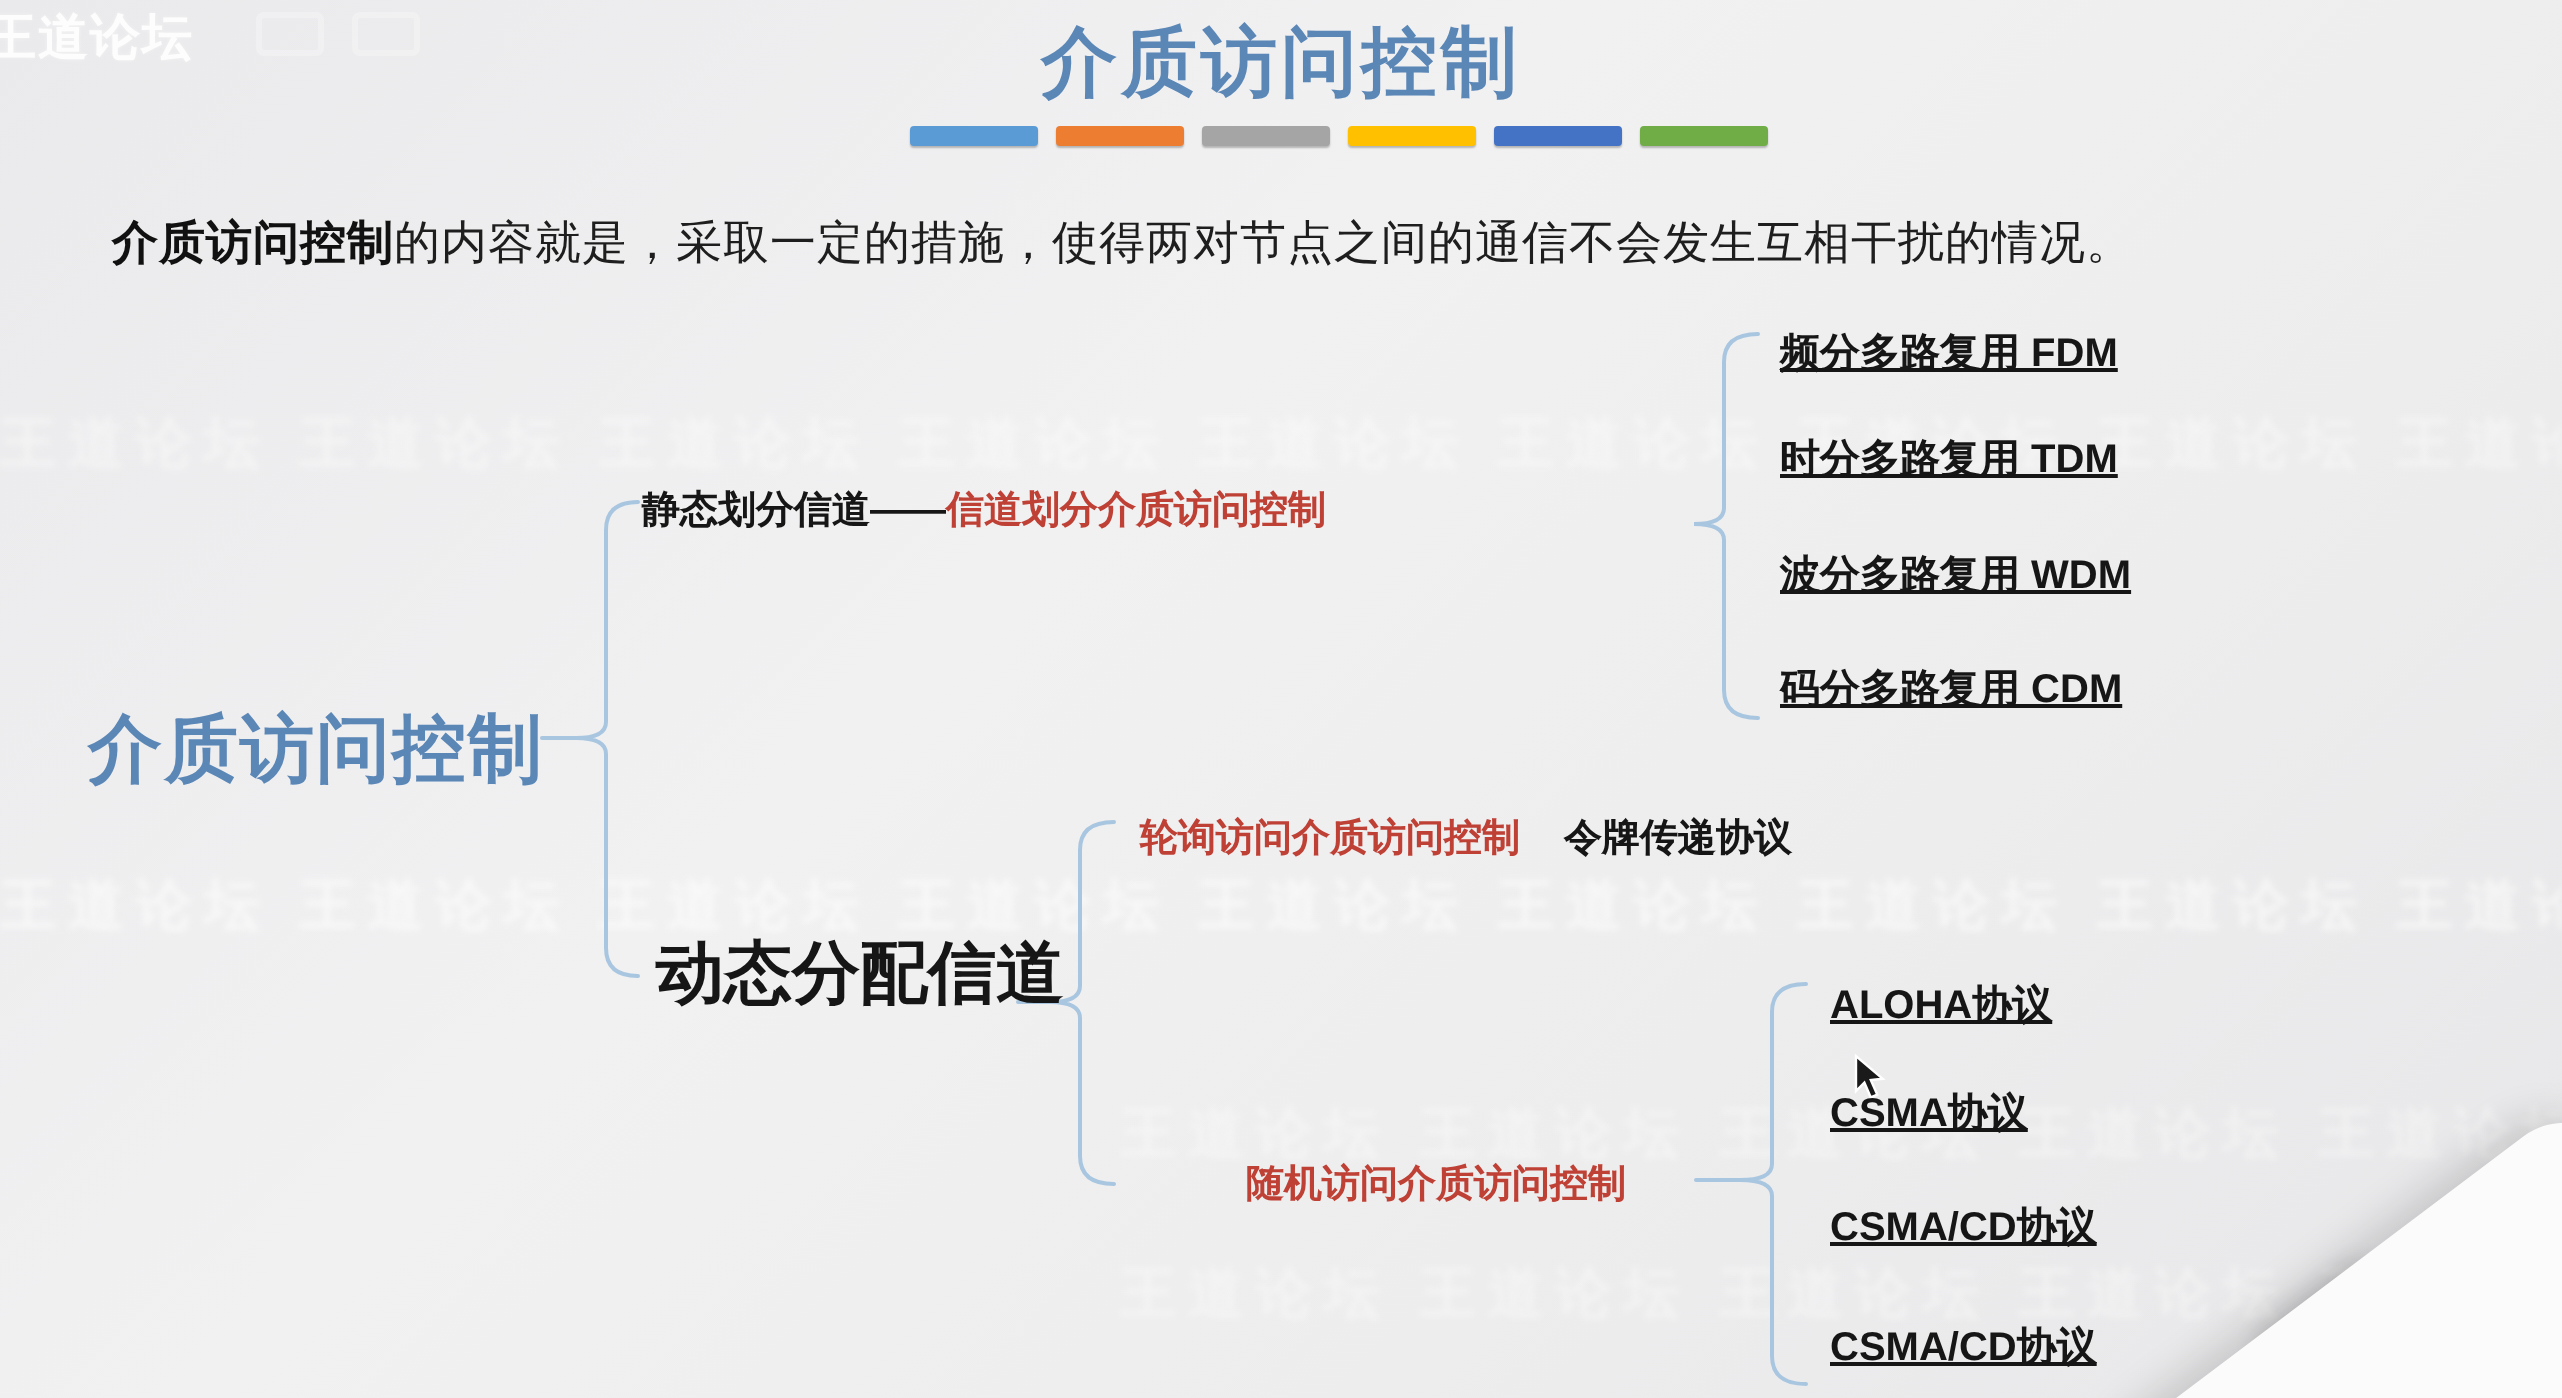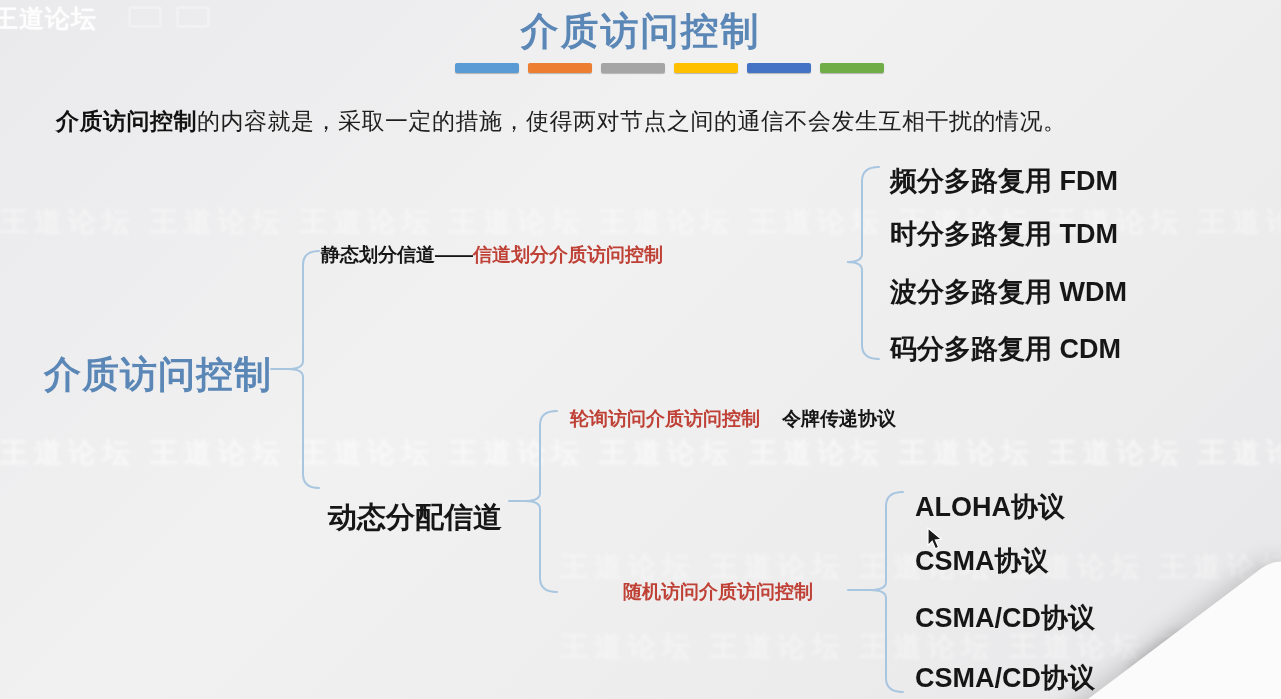--- a/index.html
+++ b/index.html
@@ -38,21 +38,21 @@
     font-size:23px; color:#1e1e1e; letter-spacing:.5px; }
   .intro b { font-weight:700; color:#111; }
   
   .node { position:absolute; white-space:nowrap; font-weight:700; color:#161616; }
   .root {
     left:44px; top:350px; font-size:37px; color:#5b87b7; font-weight:700;
     font-family:"Liberation Serif","DejaVu Serif",serif; letter-spacing:1px;
   }
   .red { color:#bf4136; }
   .f27 { font-size:19px; }
-  .f26 { font-size:27px; }
+  .f26 { font-size:20px;text-decoration:underline; }
   .gap { display:inline-block; width:22px; }
   svg.overlay { position:absolute; left:0; top:0; width:1281px; height:699px; pointer-events:none; }
   .brace { fill:none; stroke:#a9c6e0; stroke-width:2; stroke-linecap:round; }
   
   .blob-body {
     position:absolute; right:-95px; bottom:-110px; width:300px; height:190px;
     background:#fbfbfc; border-radius:34px; transform:rotate(-37deg);
     box-shadow:-6px -6px 22px rgba(0,0,0,.16);
   }
   .blob-tail {
@@ -107,21 +107,21 @@
   <div class="node root">介质访问控制</div>
 
   <div class="node f27" style="left:321px; top:242px;">
     <span>静态划分信道——</span><span class="red">信道划分介质访问控制</span>
   </div>
   <div class="node f26" style="left:890px; top:163px;">频分多路复用 FDM</div>
   <div class="node f26" style="left:890px; top:216px;">时分多路复用 TDM</div>
   <div class="node f26" style="left:890px; top:274px;">波分多路复用 WDM</div>
   <div class="node f26" style="left:890px; top:331px;">码分多路复用 CDM</div>
 
-  <div class="node" style="left:328px; top:498px; font-size:29px;">动态分配信道</div>
+  <div class="node" style="left:328px; top:464px; font-size:34px;">动态分配信道</div>
 
   <div class="node f27" style="left:570px; top:406px;">
     <span class="red">轮询访问介质访问控制</span><span class="gap"></span><span>令牌传递协议</span>
   </div>
 
   <div class="node f27 red" style="left:575px; top:579px;margin-left:48px;">随机访问介质访问控制</div>
 
   <div class="node f26" style="left:915px; top:489px;">ALOHA协议</div>
   <div class="node f26" style="left:915px; top:600px;">CSMA/CD协议</div>
   <div class="node f26" style="left:915px; top:543px;">CSMA协议</div>

